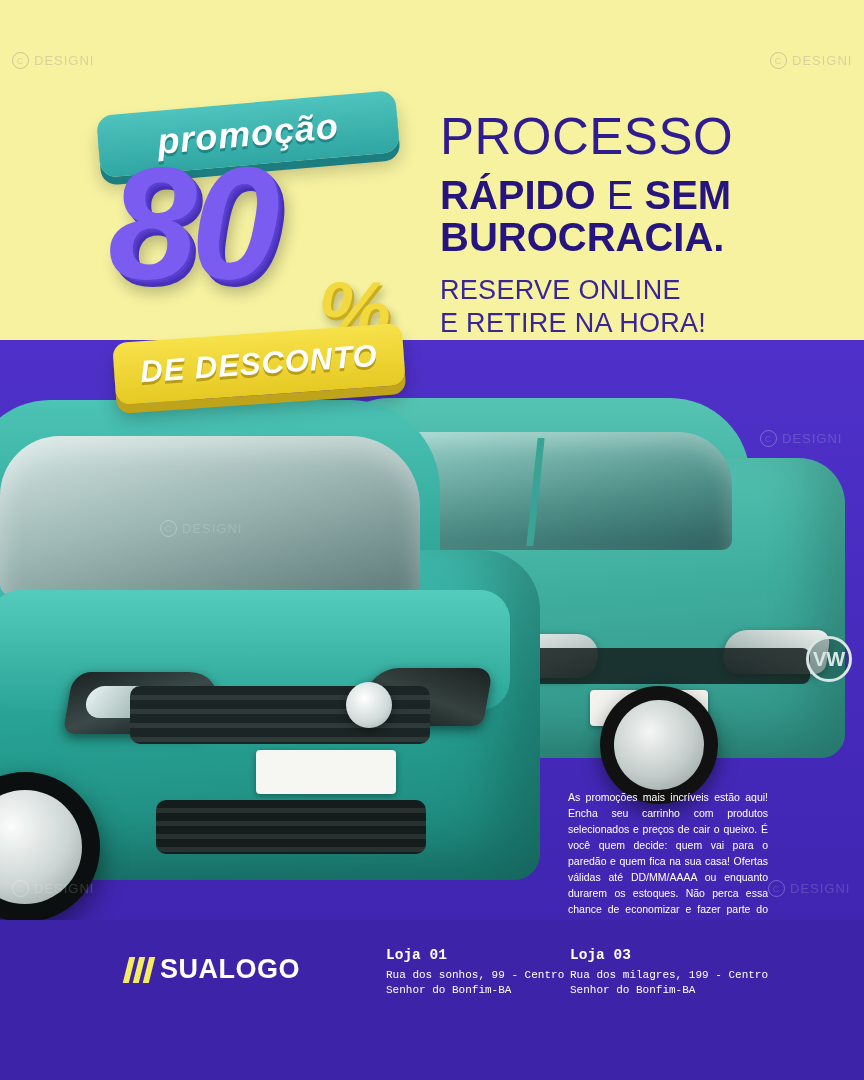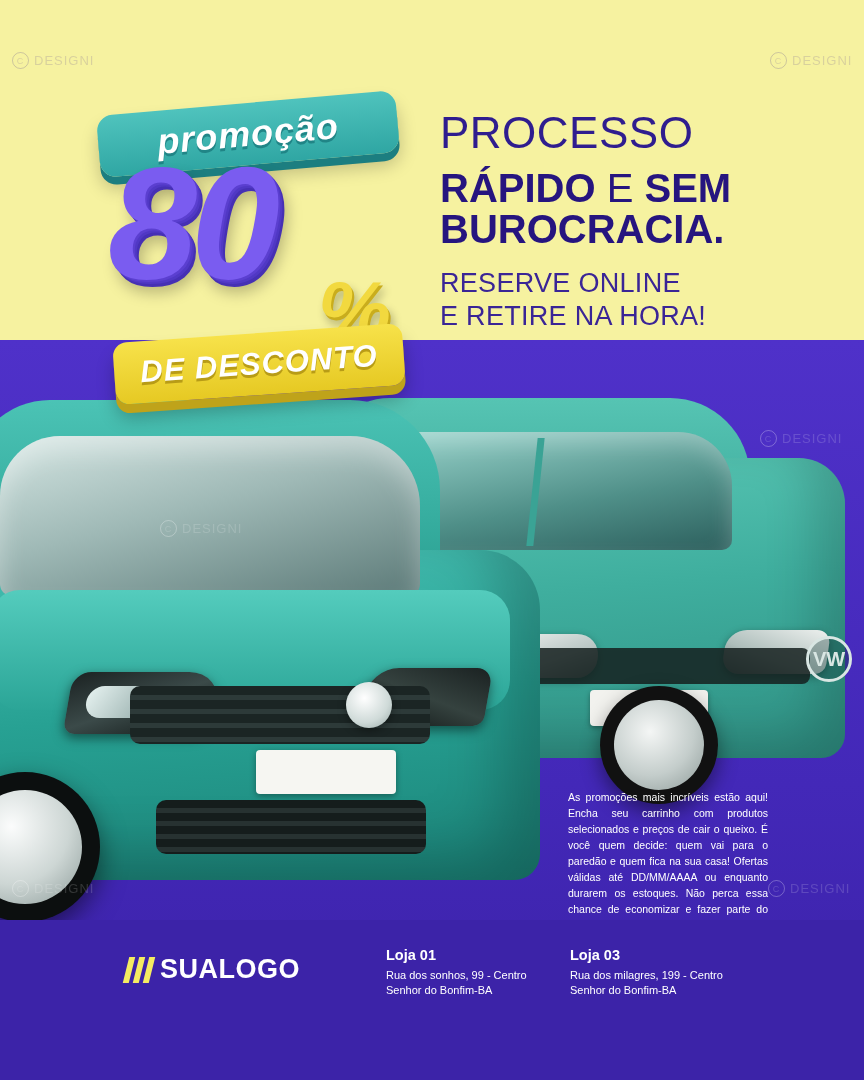--- a/index.html
+++ b/index.html
@@ -42,21 +42,21 @@
   
   .headline {
     position: absolute;
     left: 440px;
     top: 110px;
     width: 400px;
     color: #2c1a8c;
     line-height: 1.04;
   }
   .hl-1 {
-    font-size: 44px;
+    font-size: 51px;
     letter-spacing: 0.5px;
     font-weight: 400;
     color: #2f1d8f;
   }
   .hl-2 {
     font-size: 40px;
     font-weight: 800;
     color: #26157f;
     margin-top: 12px;
   }
@@ -427,20 +427,21 @@
   .logo-text {
     font-size: 27px;
     font-weight: 800;
     color: #ffffff;
     letter-spacing: 0.5px;
   }
   .store {
     position: absolute;
     bottom: 82px;
     color: #ffffff;
+    font-family: Liberation Mono, monospace;
   }
   .store-1 { left: 386px; }
   .store-2 { left: 570px; }
   .store-title {
     font-size: 14.5px;
     font-weight: 800;
     margin-bottom: 5px;
   }
   .store-line {
     font-size: 11px;

